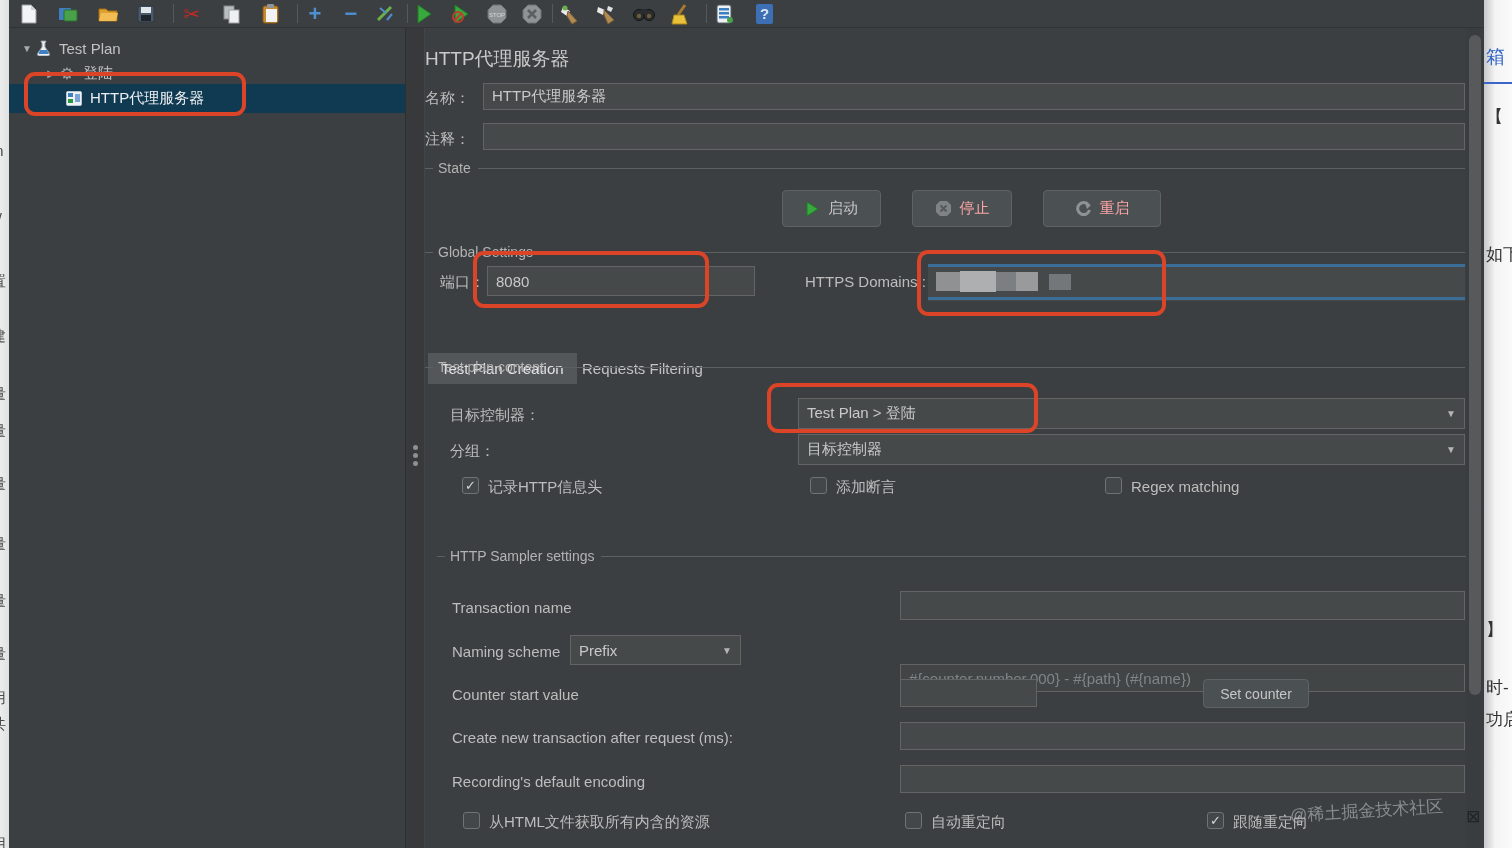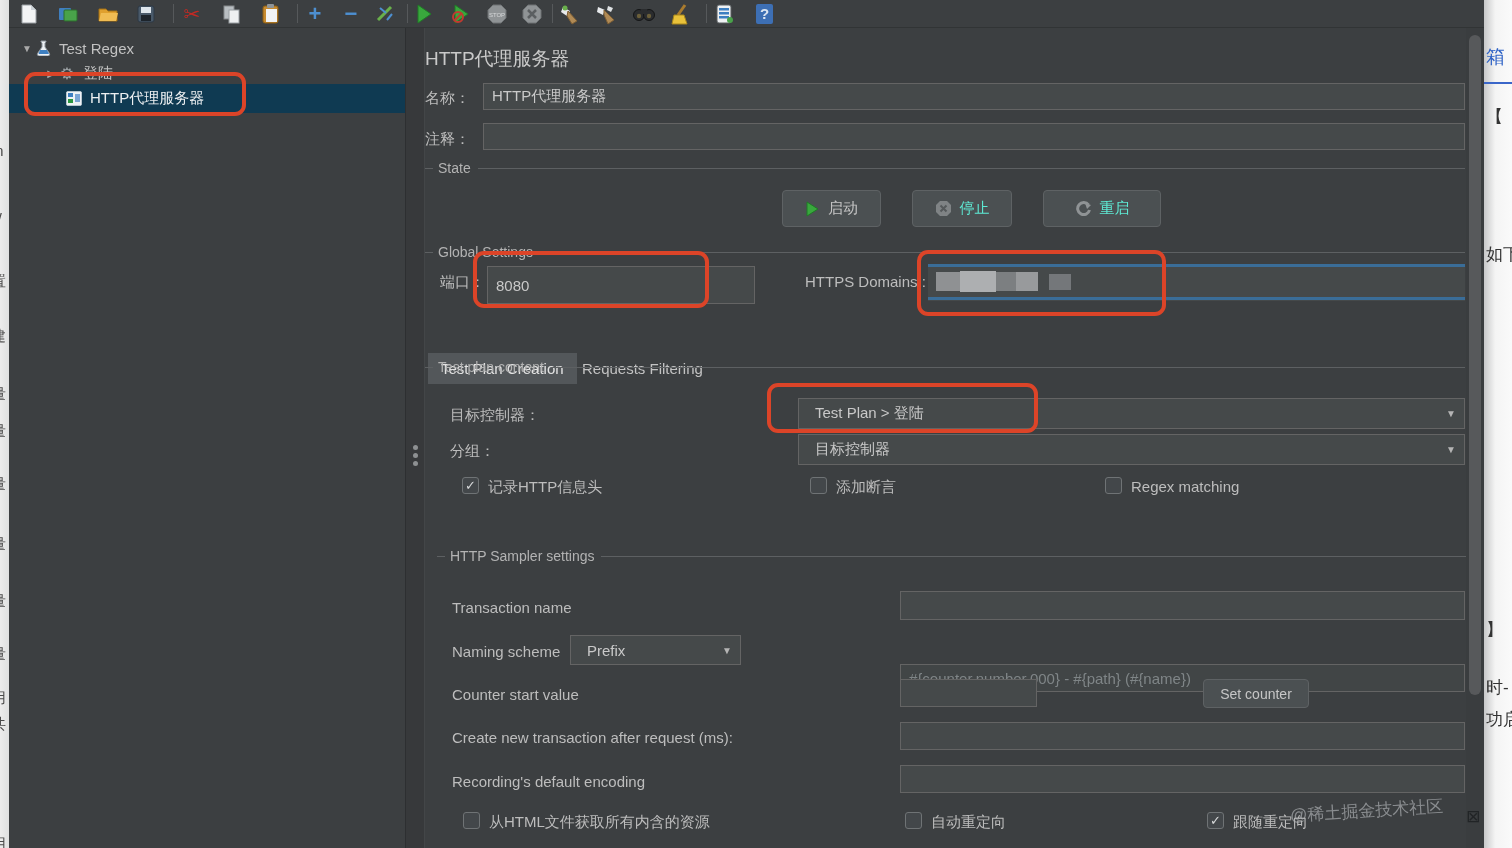--- a/index.html
+++ b/index.html
@@ -38,23 +38,23 @@
   .lbl { position:absolute; font-size:15px; color:#bdbdbd; white-space:nowrap; }
   .tf { position:absolute; background:#45494a; border:1px solid #646464; color:#c9c9c9;
     font-size:15px; padding:0 8px; font-family:"Liberation Sans","DejaVu Sans",sans-serif; outline:none; }
   .tf:disabled { background:#414546; color:#84898c;margin-top:28px; }
   .tf::placeholder { color:#7f8587; }
   .glabel { position:absolute; display:flex; align-items:center; font-size:14px; color:#b3b3b3; }
   .glabel::before { content:""; width:8px; height:1px; background:#5d6062; margin-right:5px; }
   .glabel::after { content:""; flex:1; height:1px; background:#5d6062; margin-left:7px; }
   .btn { position:absolute; display:flex; align-items:center; justify-content:center; gap:8px;
     background:#4b5052; border:1px solid #5e6264; border-radius:4px; color:#c6c6c6; font-size:15px; }
-  .btn.disabled { color:#5eead4; }
+  .btn.disabled { color:#fca5a5; }
   .combo { position:absolute; background:#45494a; border:1px solid #646464; display:flex;
-    align-items:center; color:#c9c9c9; font-size:15px; padding:0 16px; }
+    align-items:center; color:#c9c9c9; font-size:15px; padding:0 8px; }
   .combo .arr { position:absolute; right:8px; color:#b5b5b5; font-size:10px; }
   .cb { position:absolute; width:17px; height:17px; background:#43474a; border:1px solid #6f7375;
     border-radius:3px; display:flex; align-items:center; justify-content:center;
     color:#d7d9da; font-size:13px; font-weight:bold; }
   .tab { position:absolute; top:325px; height:31px; display:flex; align-items:center;
     padding:0 13px; font-size:15px; color:#c3c3c3; }
   .tab.sel { background:#53575a; color:#e3e3e3; }
 
   
   .annotation { position:absolute; border:4px solid #dc4428; border-radius:11px; pointer-events:none; z-index:50; }
@@ -219,21 +219,21 @@
 
   <div id="tree">
     <div class="trow" style="top:8px;height:24px;padding-left:11px">
       <span class="expander">▼</span>
       <span class="ticon">
         <svg width="15" height="16">
             <path d="M5 1 h5 v1 l-1 1 v4 l4.5 6.5 a1.8 1.8 0 0 1 -1.6 2.5 H3.1 a1.8 1.8 0 0 1 -1.6 -2.5 L6 7 V3 L5 2z" fill="#eef2f6" stroke="#8b949c"></path>
             <path d="M4 10 l3.5 0 3.5 0 2 4 H2.5z" fill="#3d7fc1"></path>
           </svg>
         </span>
-      <span>Test Regex</span>
+      <span>Test Plan</span>
     </div>
     <div class="trow" style="top:33px;height:24px;padding-left:35px">
       <span class="expander">▶</span>
       <span class="ticon" style="color:#9ba0a3;font-size:16px">⚙</span>
       <span>登陆</span>
     </div>
     <div class="trow sel" style="top:56px;height:29px;padding-left:56px">
       <span class="ticon">
         <svg width="16" height="15">
             <rect x="0.5" y="0.5" width="15" height="14" rx="1" fill="#eef2f6" stroke="#7d8white"></rect>
@@ -281,21 +281,21 @@
     <button class="btn disabled" style="left:618px;top:162px;width:118px;height:37px">
       <svg width="17" height="16">
           <path d="M13.5 4 A6 6 0 1 0 14.5 9" fill="none" stroke="#8f9395" stroke-width="3"></path>
           <path d="M10 2 l6 2 -4 4z" fill="#8f9395"></path>
         </svg>
       <span>重启</span>
       </button>
 
     <div class="glabel" style="left:0;top:216px;width:1040px">Global Settings</div>
     <div class="lbl" style="left:15px;top:245px">端口：</div>
-    <input class="tf" style="left: 62px; top: 238px; width: 268px; height: 38px;" value="8080">
+    <input class="tf" style="left: 62px; top: 238px; width: 268px; height: 30px;" value="8080">
     <div class="lbl" style="left:380px;top:245px">HTTPS Domains :</div>
 
     <div style="position:absolute;left:503px;top:236px;width:537px;height:37px;background:#45494a">
       <div class="blueline" style="left:0;top:0;width:537px"></div>
       <div class="blueline" style="left:0;top:33px;width:537px"></div>
       <div class="mosaic">
         <div style="left:8px;top:8px;width:24px;height:19px;background:#8f9193"></div>
         <div style="left:32px;top:7px;width:36px;height:21px;background:#adafb1"></div>
         <div style="left:68px;top:8px;width:20px;height:19px;background:#7c7f81"></div>
         <div style="left:88px;top:8px;width:22px;height:19px;background:#989a9c"></div>

